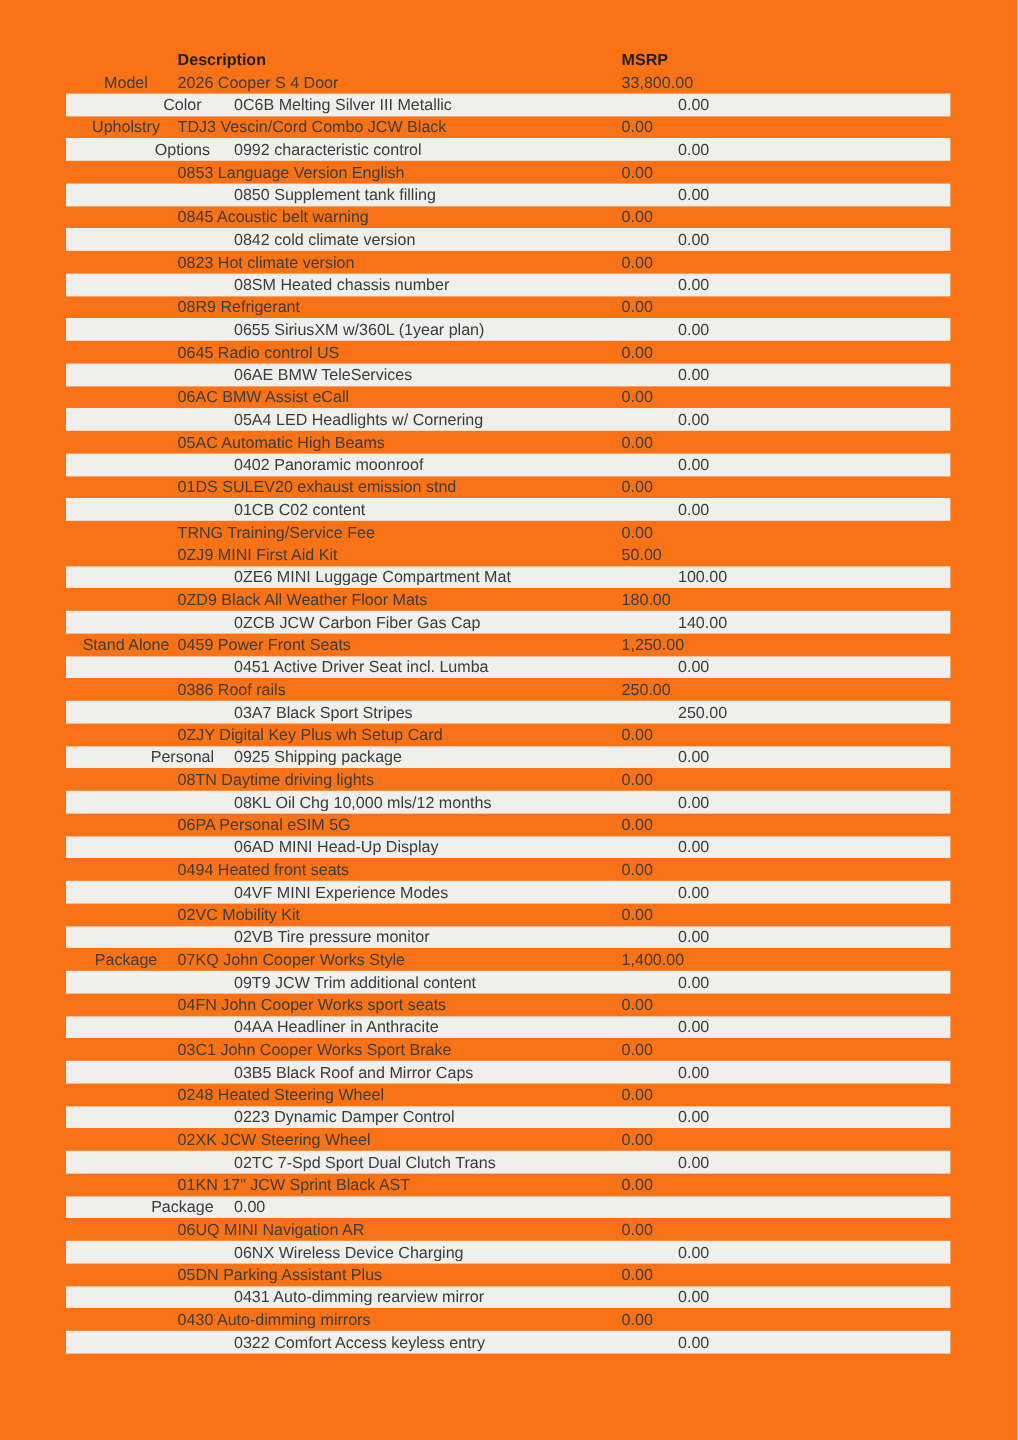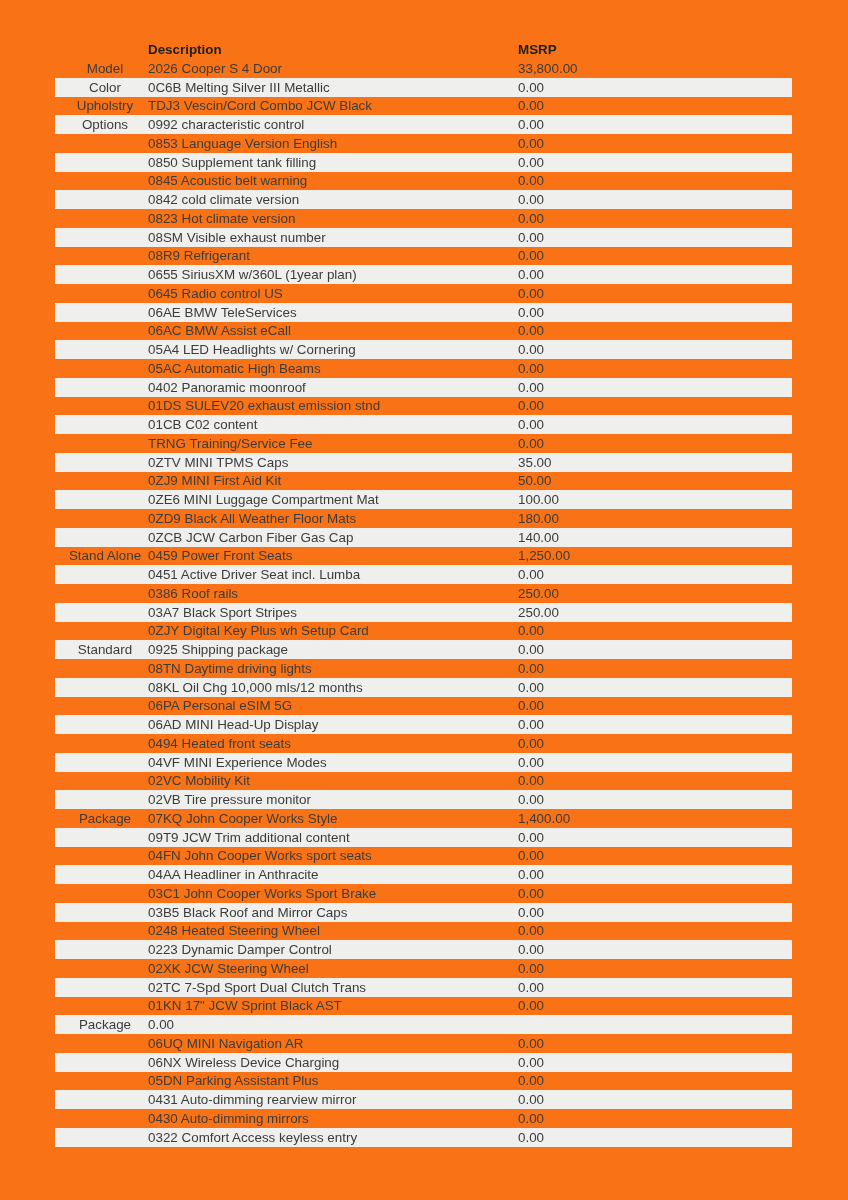--- a/index.html
+++ b/index.html
@@ -24,20 +24,21 @@
   .t-row {
     display: flex;
     align-items: center;
     height: 18.76px;
     font-size: 13.4px;
     color: #3c3c3c;
     white-space: nowrap;
   }
   .t-row.stripe {
     background: #eff0ed;
+    padding-left: 47px;
   }
   .t-row.header-row {
     height: 19px;
     font-weight: bold;
     color: #1e1e1e;
   }
   .cell { overflow: hidden; }
   .cell.cat {
     width: 93px;
     padding-left: 7px;
@@ -121,21 +122,21 @@
         <div class="cell fill"></div>
       </div>
         <div class="t-row">
         <div class="cell cat"></div>
         <div class="cell desc">0823 Hot climate version</div>
         <div class="cell msrp">0.00</div>
         <div class="cell fill"></div>
       </div>
         <div class="t-row stripe">
         <div class="cell cat"></div>
-        <div class="cell desc">08SM Visible exhaust number</div>
+        <div class="cell desc">08SM Heated chassis number</div>
         <div class="cell msrp">0.00</div>
         <div class="cell fill"></div>
       </div>
         <div class="t-row">
         <div class="cell cat"></div>
         <div class="cell desc">08R9 Refrigerant</div>
         <div class="cell msrp">0.00</div>
         <div class="cell fill"></div>
       </div>
         <div class="t-row stripe">
@@ -189,26 +190,20 @@
         <div class="t-row stripe">
         <div class="cell cat"></div>
         <div class="cell desc">01CB C02 content</div>
         <div class="cell msrp">0.00</div>
         <div class="cell fill"></div>
       </div>
         <div class="t-row">
         <div class="cell cat"></div>
         <div class="cell desc">TRNG Training/Service Fee</div>
         <div class="cell msrp">0.00</div>
-        <div class="cell fill"></div>
-      </div>
-        <div class="t-row stripe">
-        <div class="cell cat"></div>
-        <div class="cell desc">0ZTV MINI TPMS Caps</div>
-        <div class="cell msrp">35.00</div>
         <div class="cell fill"></div>
       </div>
         <div class="t-row">
         <div class="cell cat"></div>
         <div class="cell desc">0ZJ9 MINI First Aid Kit</div>
         <div class="cell msrp">50.00</div>
         <div class="cell fill"></div>
       </div>
         <div class="t-row stripe">
         <div class="cell cat"></div>
@@ -252,21 +247,21 @@
         <div class="cell msrp">250.00</div>
         <div class="cell fill"></div>
       </div>
         <div class="t-row">
         <div class="cell cat"></div>
         <div class="cell desc">0ZJY Digital Key Plus wh Setup Card</div>
         <div class="cell msrp">0.00</div>
         <div class="cell fill"></div>
       </div>
         <div class="t-row stripe">
-        <div class="cell cat">Standard</div>
+        <div class="cell cat">Personal</div>
         <div class="cell desc">0925 Shipping package</div>
         <div class="cell msrp">0.00</div>
         <div class="cell fill"></div>
       </div>
         <div class="t-row">
         <div class="cell cat"></div>
         <div class="cell desc">08TN Daytime driving lights</div>
         <div class="cell msrp">0.00</div>
         <div class="cell fill"></div>
       </div>

